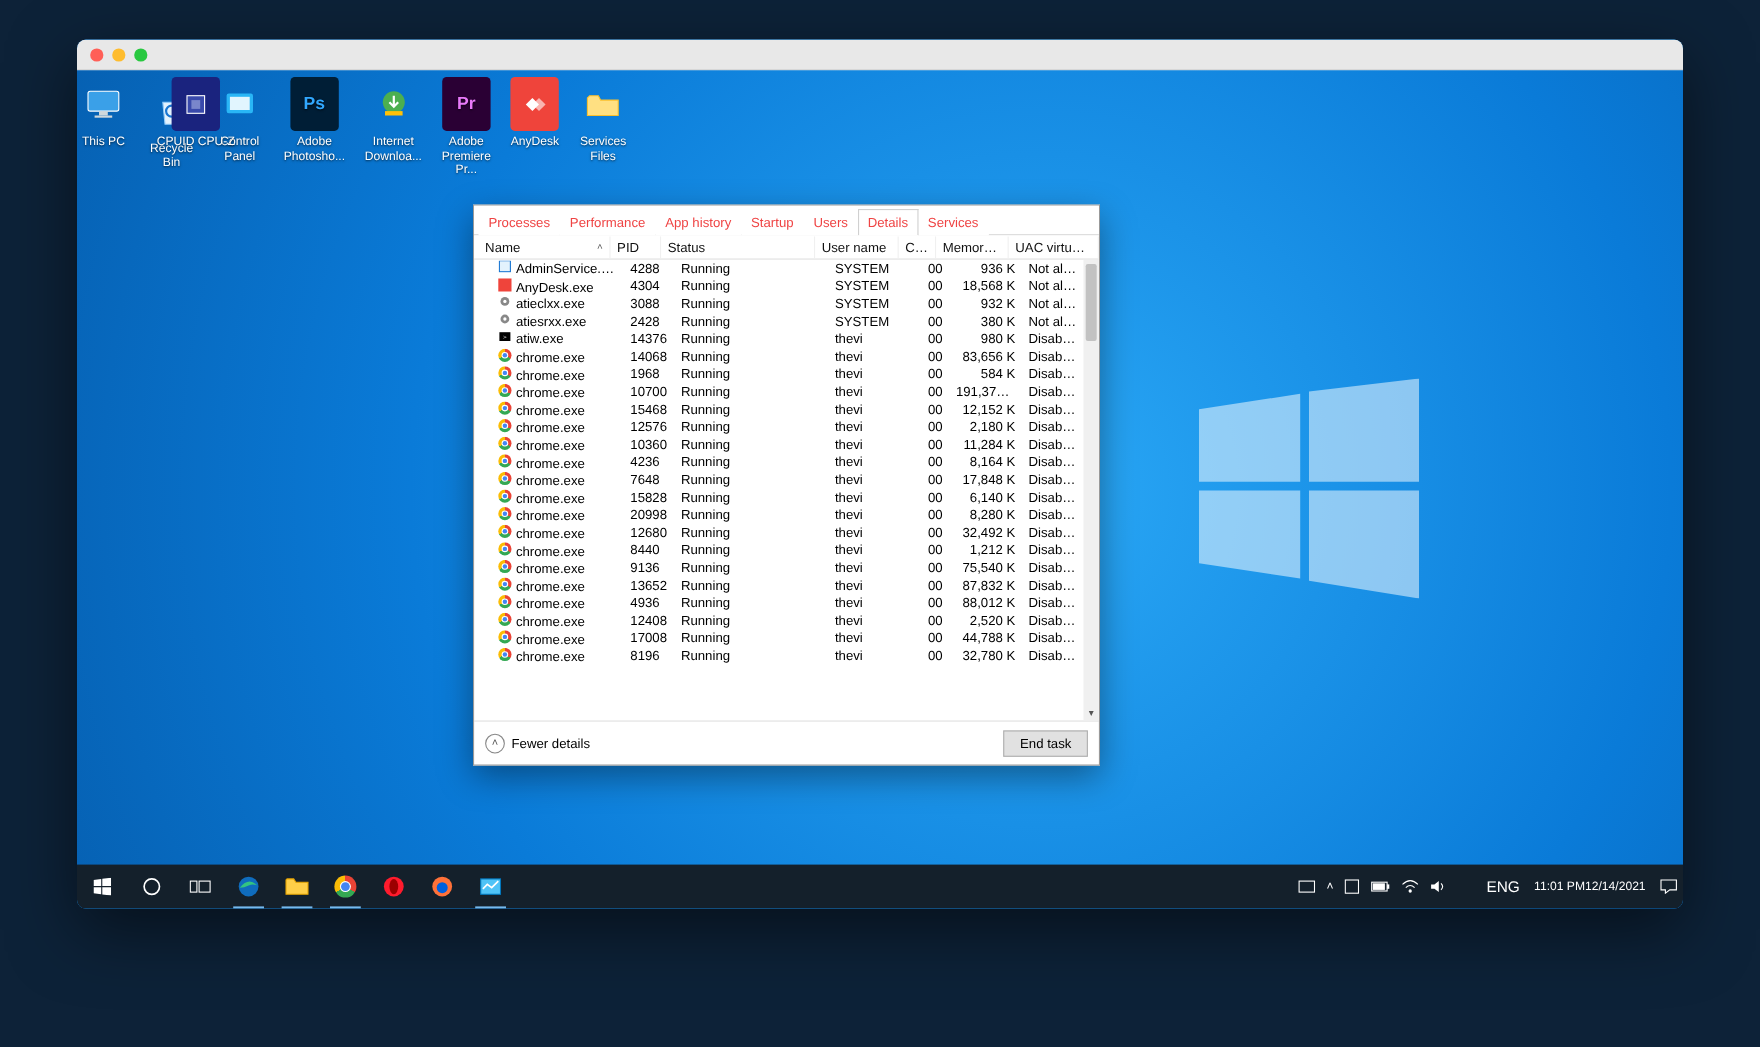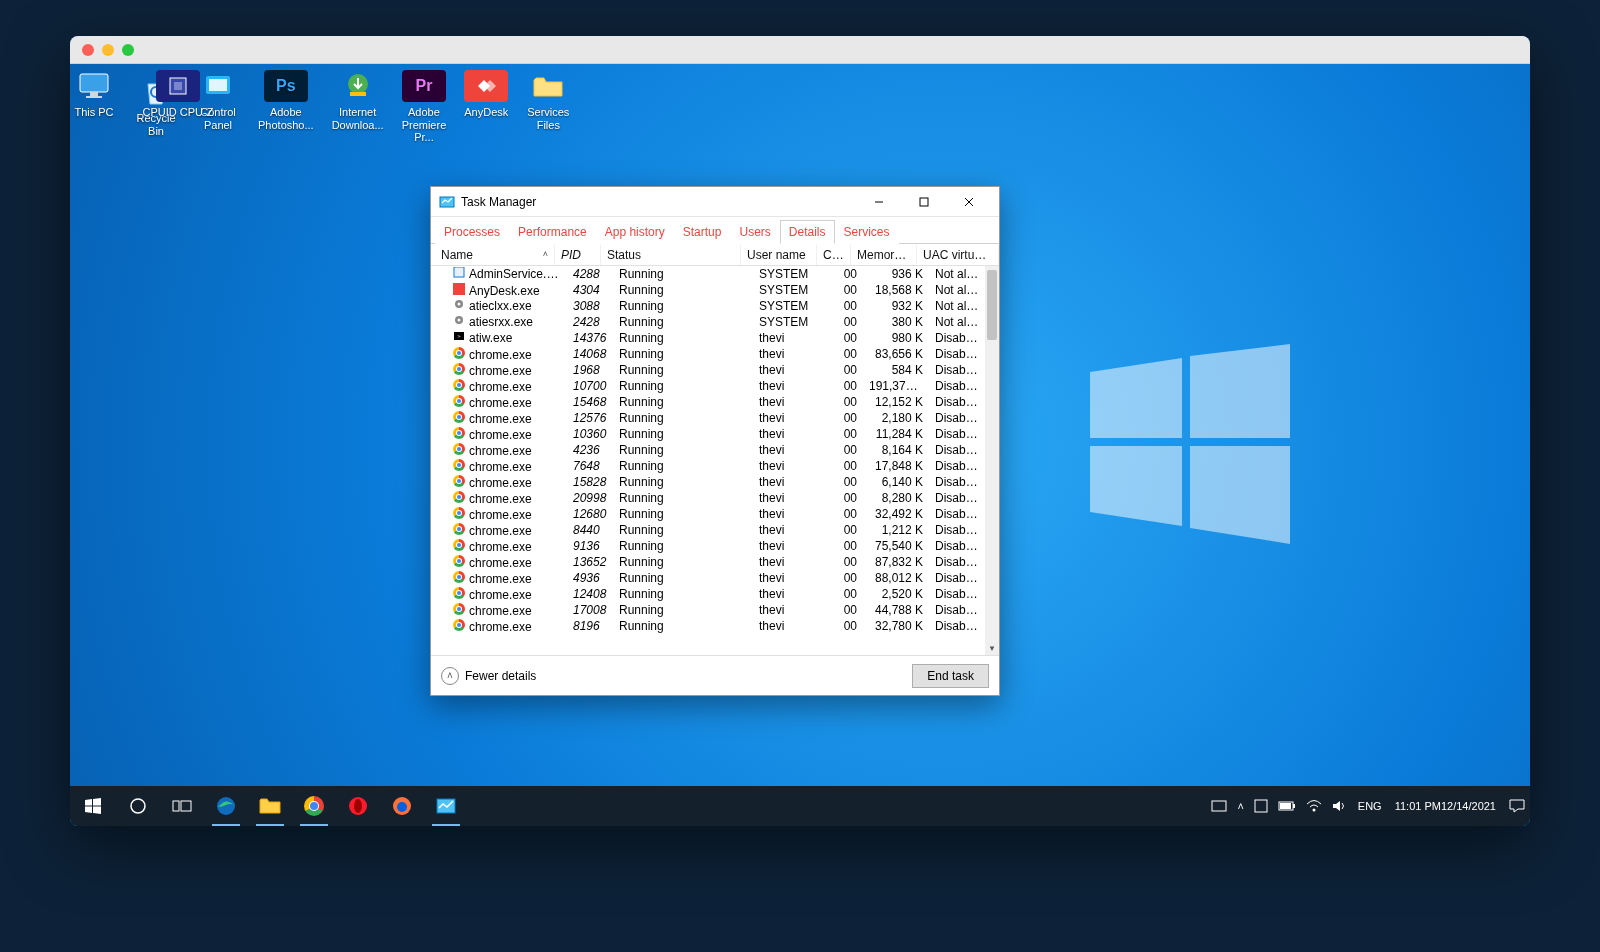--- a/index.html
+++ b/index.html
@@ -54,21 +54,21 @@
   }
   .dicon {
     width: 80px;
     text-align: center;
     color: #fff;
     font-size: 11px;
     text-shadow: 0 1px 2px rgba(0,0,0,0.7);
     cursor: pointer;
   }
   .dicon .ico-box {
-    width: 44px; height: 32px;
+    width: 44px; height: 49px;
     margin: 0 auto 4px;
     display: flex; align-items: center; justify-content: center;
     border-radius: 4px;
   }
   .dicon .label { display: block; line-height: 1.15; }
 
   
   .tm-window {
     position: absolute;
     left: 360px; top: 122px;
@@ -142,21 +142,21 @@
     align-items: center;
     font-size: 12px;
     color: #111;
     border-bottom: 1px solid #e0e0e0;
     height: 22px;
     padding-left: 4px;
     background: #fff;
   }
   .tm-header .col { padding: 3px 6px; border-right: 1px solid #f0f0f0; white-space: nowrap; overflow: hidden; text-overflow: ellipsis; }
   .col-name { flex: 0 0 120px; position:relative; }
-  .col-pid  { flex: 0 0 46px; font-style: italic; }
+  .col-pid  { flex: 0 0 46px; }
   .col-status { flex: 0 0 140px; }
   .col-user { flex: 0 0 76px; }
   .col-cpu  { flex: 0 0 34px; text-align: right; }
   .col-mem  { flex: 0 0 66px; text-align: right; }
   .col-uac  { flex: 1 1 auto; }
   .sort-indicator {
     position:absolute; right:6px; top:4px;
     font-size:9px; color:#555;
   }
 
@@ -386,46 +386,20 @@
       <div class="ico-box" style="background:#1a237e;">
         <svg width="28" height="28" viewBox="0 0 28 28">
             <rect x="6" y="6" width="16" height="16" fill="#3949ab" stroke="#fff"></rect>
             <rect x="10" y="10" width="8" height="8" fill="#7986cb"></rect>
           </svg>
       </div>
       <span class="label">CPUID CPU-Z</span>
     </div>
 
     <div class="tm-window">
-      <div class="tm-titlebar">
-        <span class="title-icon">
-          <svg viewBox="0 0 16 16">
-              <rect x="1" y="3" width="14" height="10" fill="#4fc3f7" stroke="#0277bd"></rect>
-              <path d="M3 9 L6 6 L9 8 L13 4" stroke="#fff" stroke-width="1.2" fill="none"></path>
-            </svg>
-        </span>
-        <span class="title-text">Task Manager</span>
-        <span class="spacer"></span>
-        <div class="win-ctrl">
-            <svg viewBox="0 0 10 10">
-              <line x1="1" y1="5" x2="9" y2="5" stroke="#000"></line>
-            </svg>
-          </div>
-        <div class="win-ctrl">
-            <svg viewBox="0 0 10 10">
-              <rect x="1" y="1" width="8" height="8" fill="none" stroke="#000"></rect>
-            </svg>
-          </div>
-        <div class="win-ctrl close">
-            <svg viewBox="0 0 10 10">
-              <line x1="1" y1="1" x2="9" y2="9" stroke="#000"></line>
-              <line x1="9" y1="1" x2="1" y2="9" stroke="#000"></line>
-            </svg>
-          </div>
-      </div>
 
 
       <div class="tm-tabs" id="tm-tabs">
           <div class="tm-tab">Processes</div>
           <div class="tm-tab">Performance</div>
           <div class="tm-tab">App history</div>
           <div class="tm-tab">Startup</div>
           <div class="tm-tab">Users</div>
           <div class="tm-tab active">Details</div>
           <div class="tm-tab">Services</div>
@@ -811,21 +785,21 @@
               <path d="M4 8 Q8 4 12 8" fill="none" stroke="#fff"></path>
               <circle cx="8" cy="11" r="1.5" fill="#fff"></circle>
             </svg>
           </div>
         <div class="tray-item">
             <svg width="16" height="14" viewBox="0 0 16 14">
               <path d="M1 5 L4 5 L8 2 L8 12 L4 9 L1 9 Z" fill="#fff"></path>
               <path d="M10 4 Q13 7 10 10" fill="none" stroke="#fff"></path>
             </svg>
           </div>
-        <div class="tray-item" style="font-size:11px;">ENG</div>
+        <div class="tray-item" style="font-size:14px;margin-left:25px;">ENG</div>
         <div class="tray-item clock">
           <div>11:01 PM</div>
           <div>12/14/2021</div>
         </div>
         <div class="tray-item">
             <svg width="16" height="14" viewBox="0 0 16 14">
               <path d="M1 1 L15 1 L15 10 L9 10 L5 13 L5 10 L1 10 Z" fill="none" stroke="#fff"></path>
             </svg>
           </div>
       </div>

